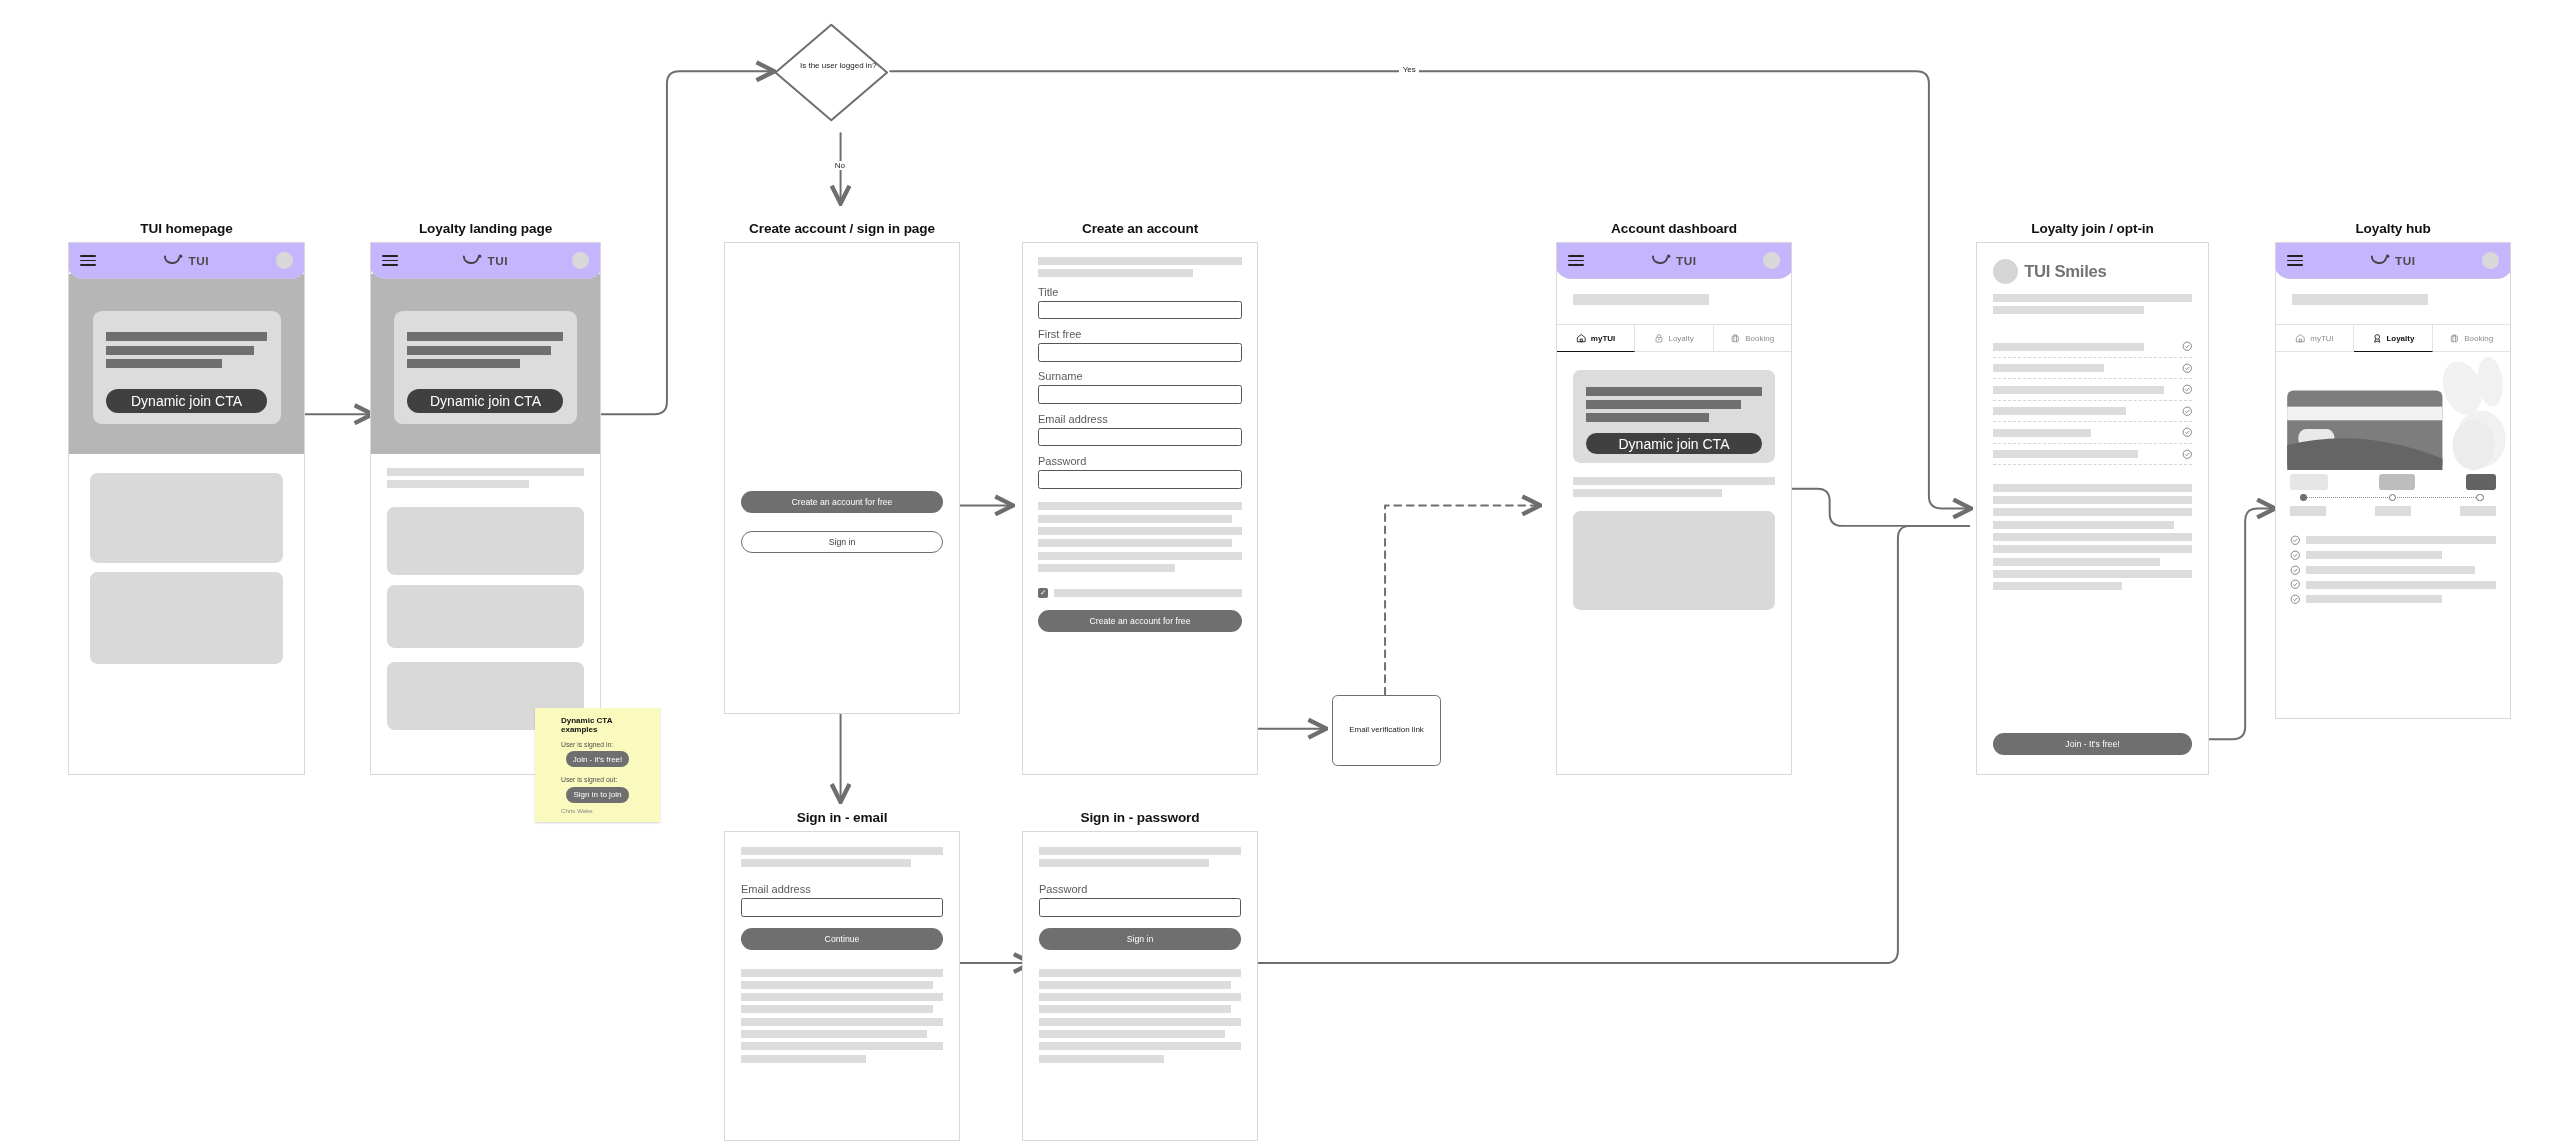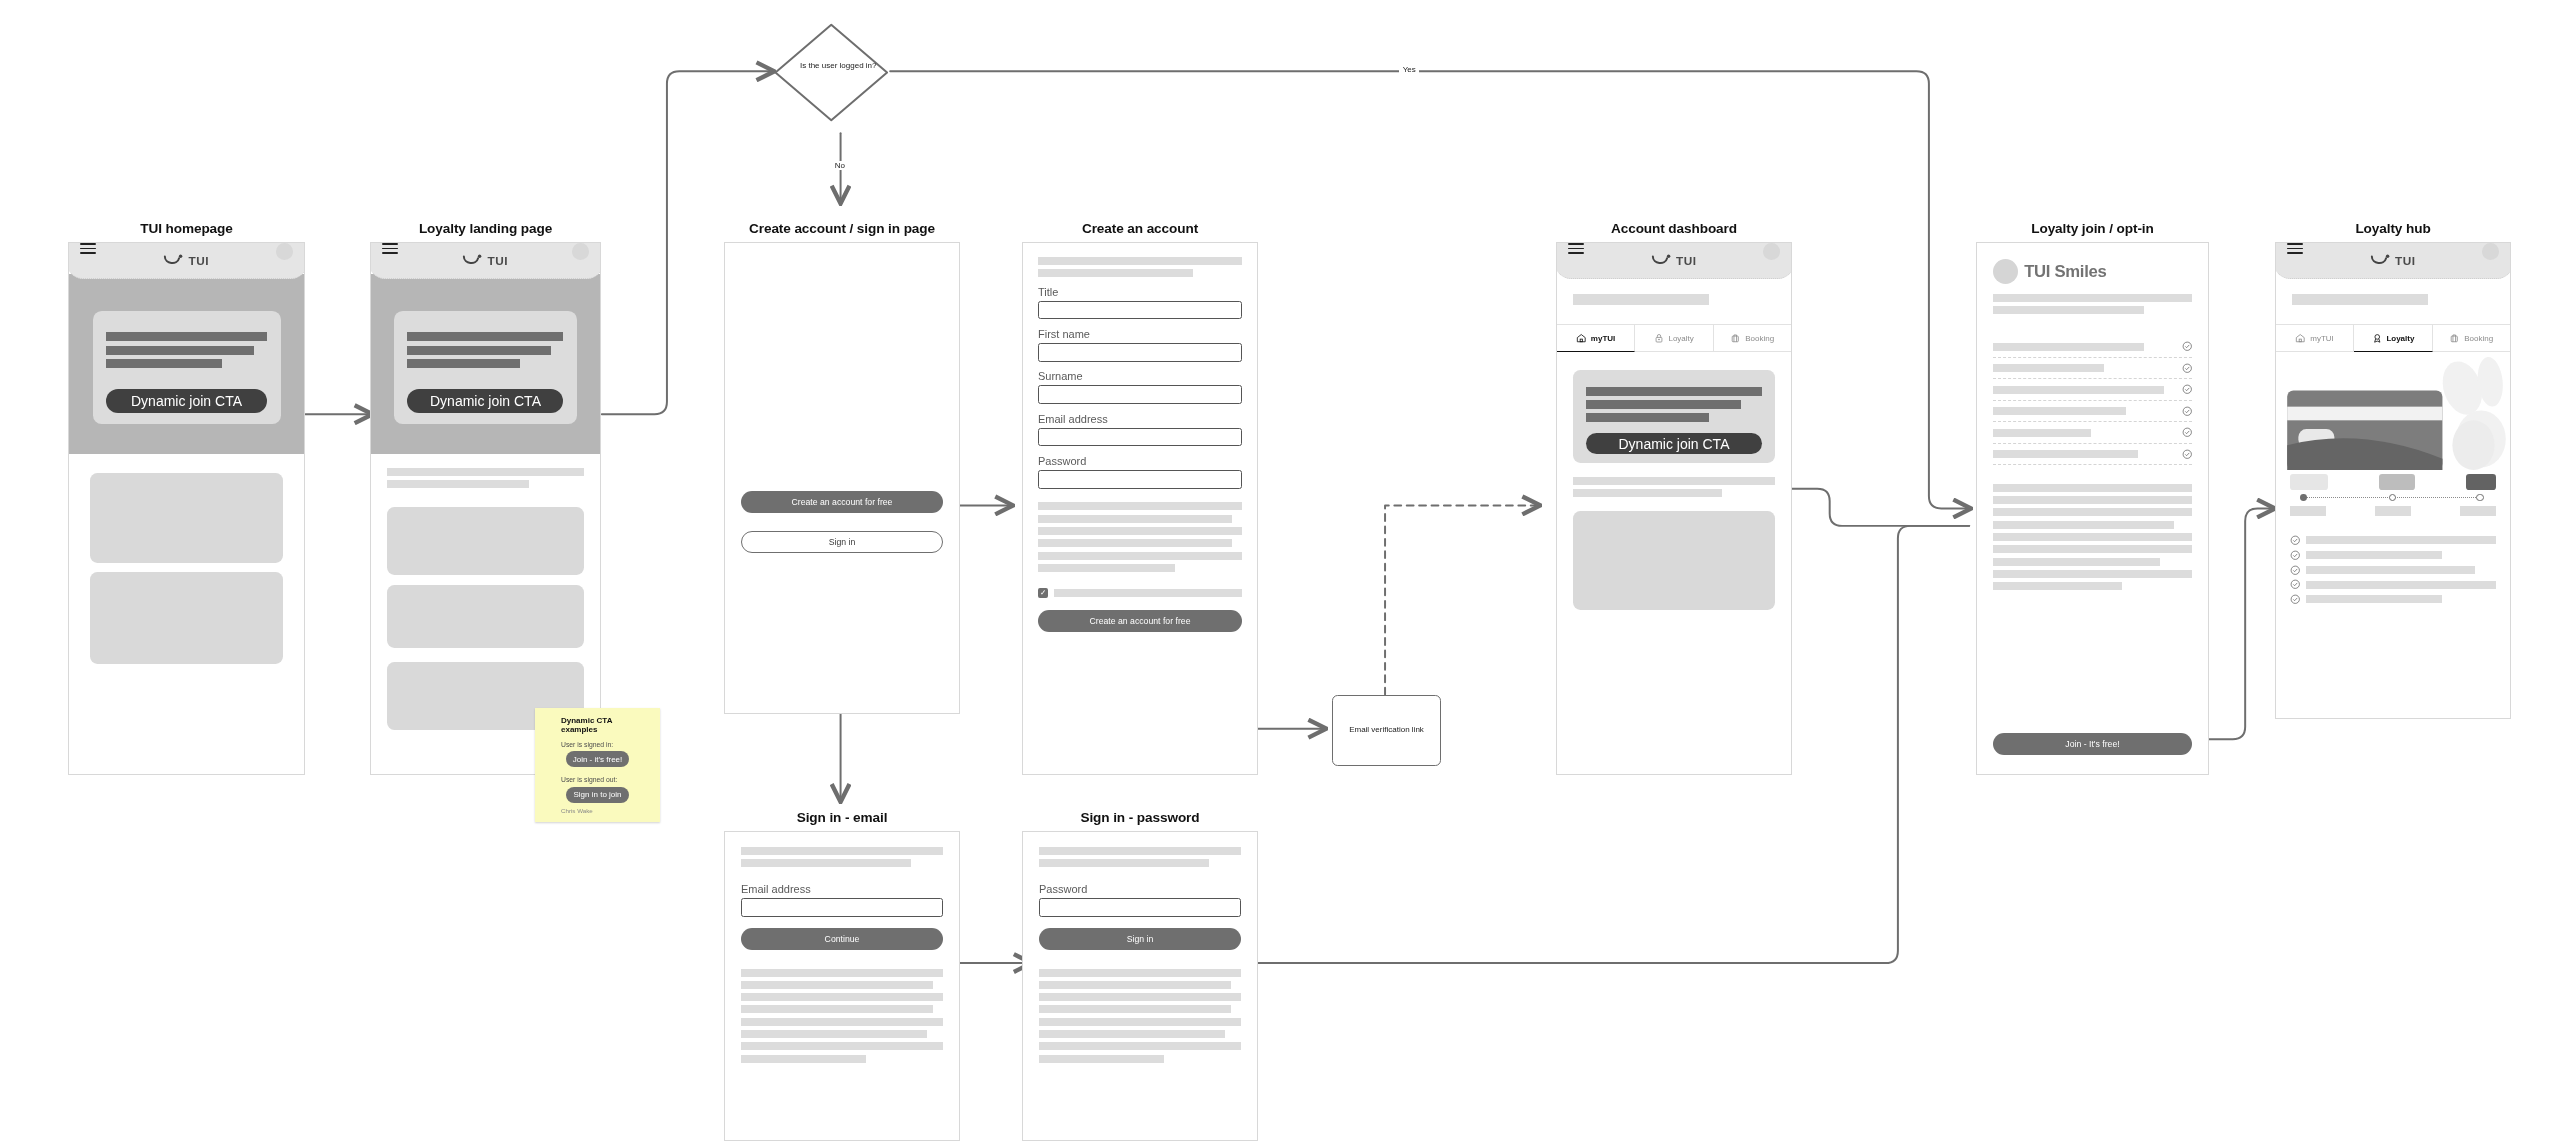--- a/index.html
+++ b/index.html
@@ -21,23 +21,23 @@
     color:#111; white-space:nowrap;
   }
   .screen-body {
     width:100%; height:100%;
     background:#fff; border:0.6px solid #d8d8d8; position:relative; overflow:hidden;
   }
 
   
   .appbar {
     position:absolute; left:-2.5px; top:0; width:calc(100% + 5px); height:36px;
-    background:#e5e5e5; border-bottom:0.6px dotted #cfcfcf;
+    background:#c4b5fd; border-bottom:0.6px dotted #cfcfcf;
     border-bottom-left-radius:16px; border-bottom-right-radius:16px;
-    display:flex; justify-content:space-between;
+    display:flex; align-items:center; justify-content:space-between;
     padding:0 13.6px; z-index:6;
   }
   .burger { width:16px; display:flex; flex-direction:column; gap:3.1px; }
   .burger i { display:block; height:1.6px; background:#222; border-radius:1.2px; }
   .brand { display:flex; align-items:center; gap:4.3px; }
   .brand .tui-word { font-size:11.8px; font-weight:700; letter-spacing:0.6px; color:#4a4a4a; }
   .avatar-circle { width:16.7px; height:16.7px; border-radius:50%; background:#d8d8d8; }
 
   
   .hero { position:absolute; left:0; top:31px; width:100%; height:180px; background:#b6b6b6; }
@@ -255,21 +255,21 @@
 </div>
 
 <div class="screen" style="left:1022px;top:242px;width:236px;height:533px;">
   <div class="screen-title">Create an account</div>
   <div class="screen-body" style="padding:13.6px 15px;">
     <div class="bar" style="width:100%"></div>
     <div class="bar" style="width:76%;margin-bottom:7.4px;"></div>
 
     <div class="fld-label">Title</div>
     <div class="fld-input"></div>
-    <div class="fld-label">First name</div>
+    <div class="fld-label">First free</div>
     <div class="fld-input"></div>
     <div class="fld-label">Surname</div>
     <div class="fld-input"></div>
     <div class="fld-label">Email address</div>
     <div class="fld-input"></div>
     <div class="fld-label">Password</div>
     <div class="fld-input"></div>
 
     <div style="margin-top:13.6px;">
       <div class="bar" style="width:100%"></div>

